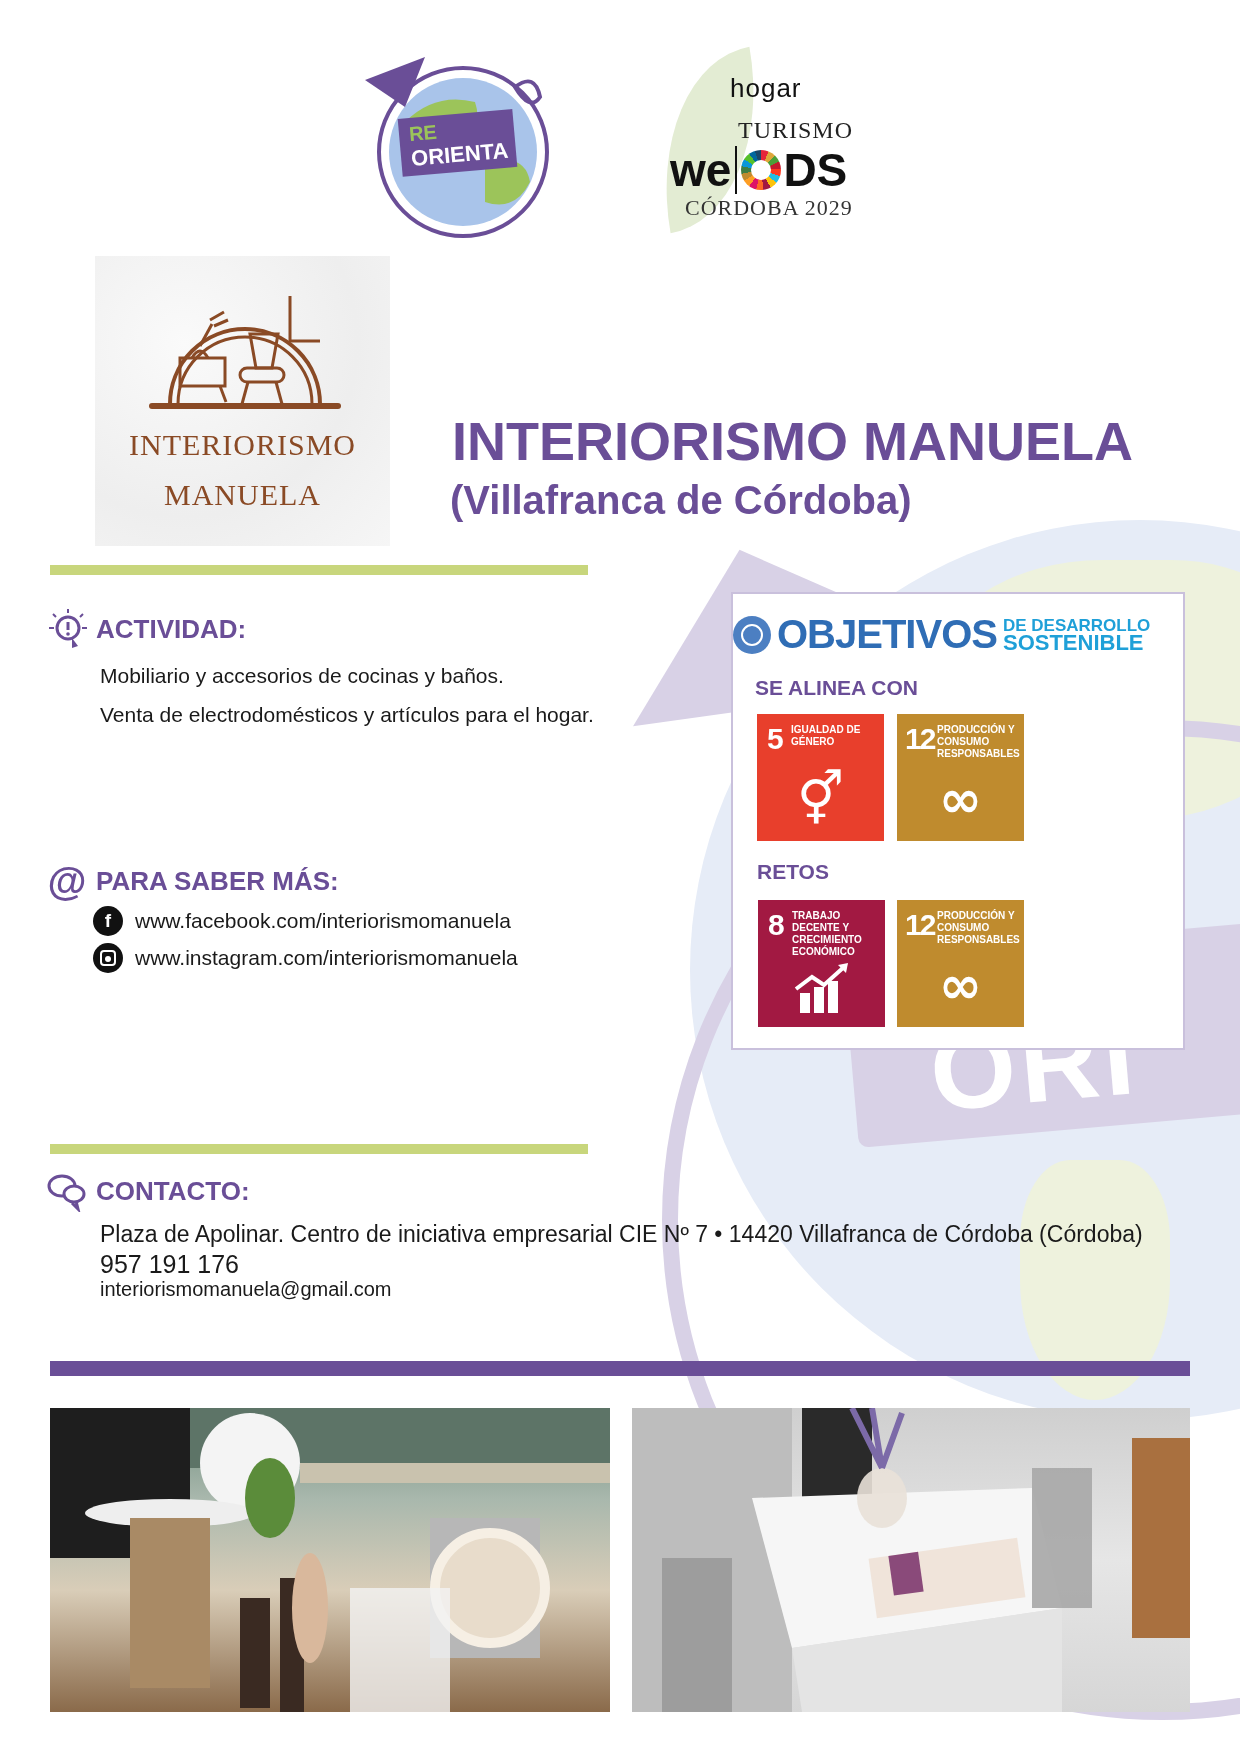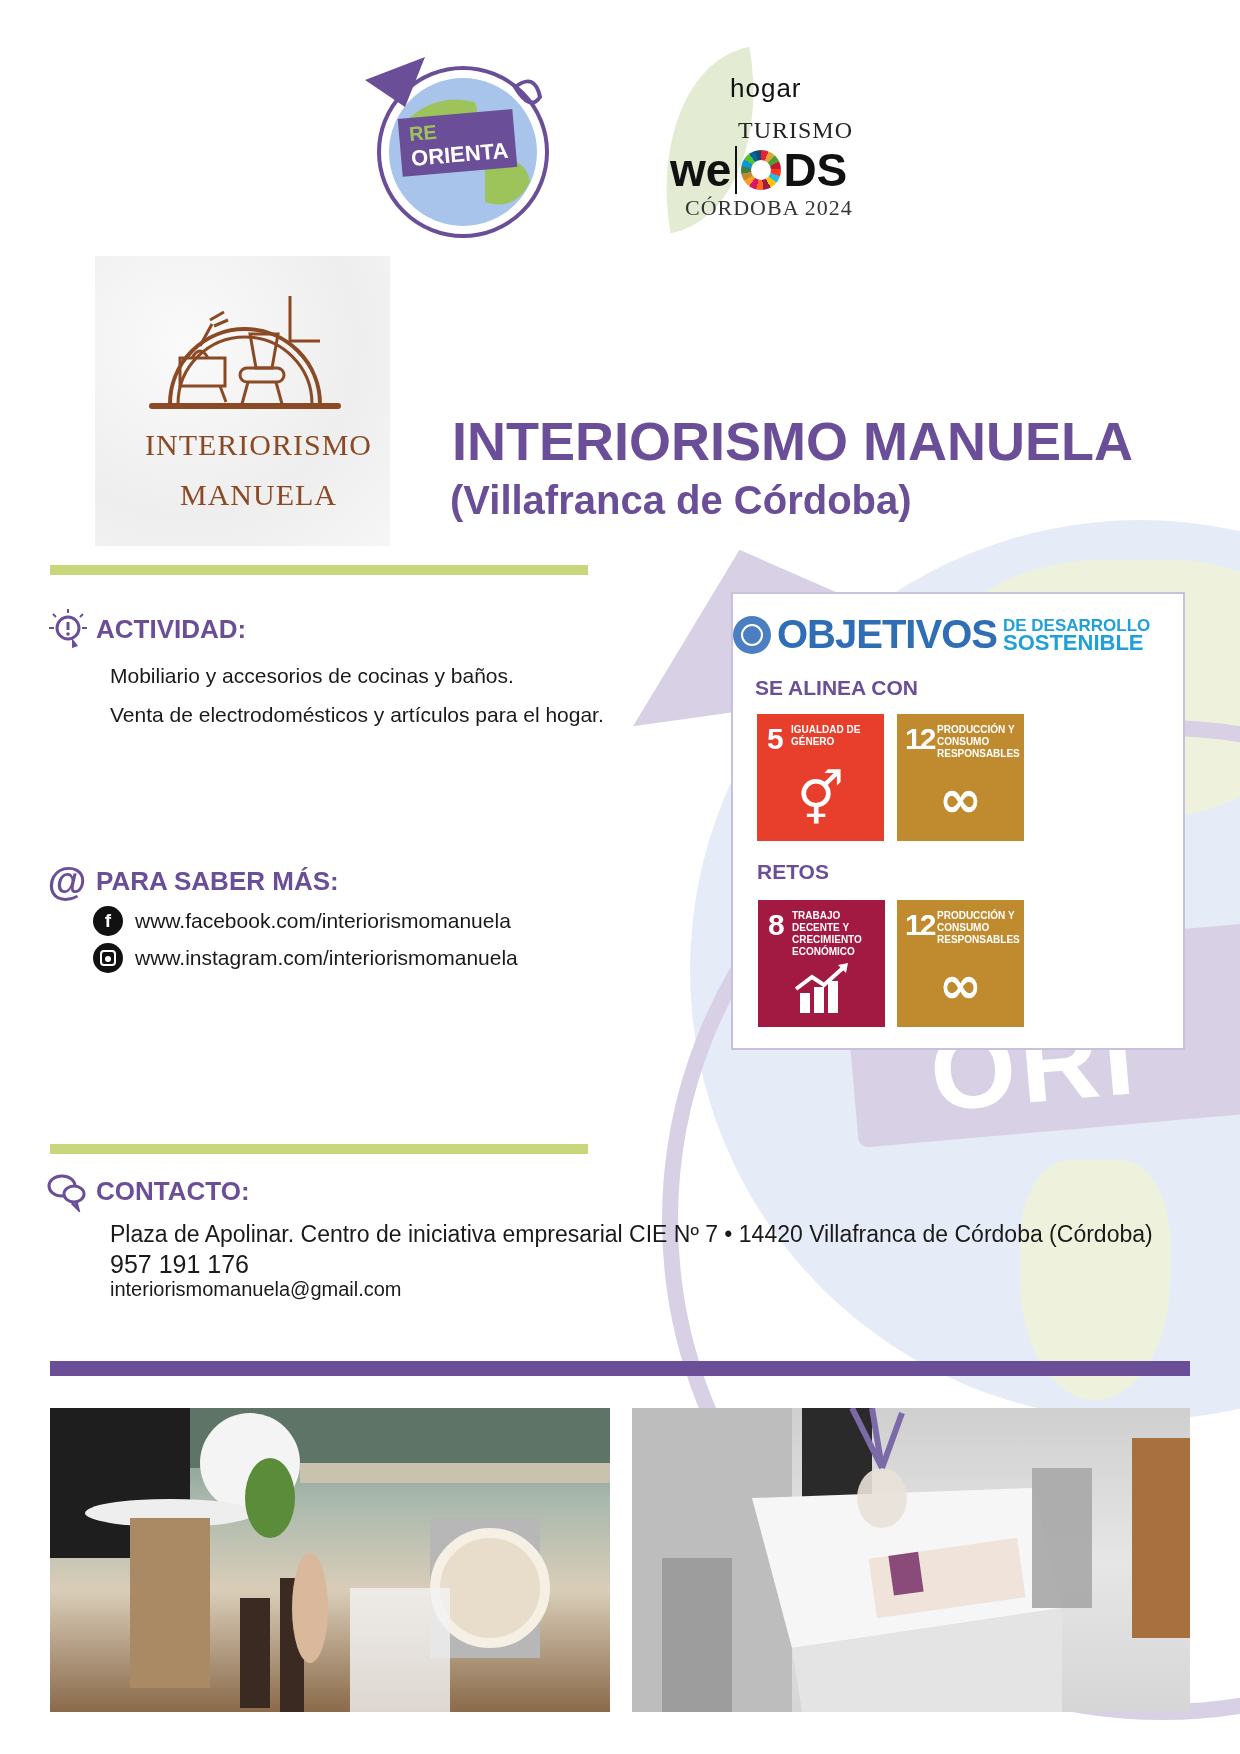--- a/index.html
+++ b/index.html
@@ -21,32 +21,32 @@
   .weods .somos{position:absolute;left:80px;top:18px;font:26px "Liberation Sans",sans-serif;color:#111;letter-spacing:1px;}
   .weods .turismo{position:absolute;left:72px;top:62px;font:24px "Liberation Serif",serif;color:#222;letter-spacing:1px;margin-left:16px;}
   .weods .wemark{position:absolute;left:20px;top:88px;font:bold 46px "Liberation Sans",sans-serif;color:#111;display:flex;align-items:center;}
   .weods .wemark .sep{display:inline-block;width:2px;height:48px;background:#111;margin:0 4px;}
   .weods .wemark .wheel{display:inline-block;width:40px;height:40px;border-radius:50%;background:conic-gradient(#e5243b 0 6%,#dda63a 6% 12%,#4c9f38 12% 18%,#c5192d 18% 24%,#ff3a21 24% 30%,#26bde2 30% 36%,#fcc30b 36% 42%,#a21942 42% 48%,#fd6925 48% 54%,#dd1367 54% 60%,#fd9d24 60% 66%,#bf8b2e 66% 72%,#3f7e44 72% 78%,#0a97d9 78% 84%,#56c02b 84% 90%,#00689d 90% 95%,#19486a 95% 100%);position:relative;margin-right:2px;}
   .weods .wemark .wheel::after{content:"";position:absolute;left:10px;top:10px;width:20px;height:20px;border-radius:50%;background:#fff;}
   .weods .cordoba{position:absolute;left:35px;top:140px;font:22px "Liberation Serif",serif;color:#333;letter-spacing:1px;}
 
   
   .logo-card{left:95px;top:256px;width:295px;height:290px;background:radial-gradient(circle at 30% 30%,#fafafa,#eeeeee 60%,#f6f6f6);}
-  .logo-card .name{position:absolute;left:0;width:295px;text-align:center;font:30px "Liberation Serif",serif;color:#8a4a25;letter-spacing:1px;padding-left:16px;}
+  .logo-card .name{position:absolute;left:0;width:295px;text-align:center;font:30px "Liberation Serif",serif;color:#8a4a25;letter-spacing:1px;}
 
   
   .title{left:452px;top:410px;font:bold 54px "Liberation Sans",sans-serif;color:#6a4e97;letter-spacing:0px;white-space:nowrap;}
   .subtitle{left:450px;top:478px;font:bold 40px "Liberation Sans",sans-serif;color:#6a4e97;white-space:nowrap;}
 
   .bar-green{left:50px;width:538px;height:10px;background:#c8d67c;}
   .bar-purple{left:50px;top:1361px;width:1140px;height:15px;background:#6a4e97;}
 
   .sec-head{font:bold 26px "Liberation Sans",sans-serif;color:#6a4e97;display:flex;align-items:center;white-space:nowrap;}
   .sec-head .ico{width:42px;height:42px;margin-right:8px;display:inline-flex;align-items:center;justify-content:center;}
-  .body-line{font:21px "Liberation Sans",sans-serif;color:#1a1a1a;white-space:nowrap;margin-left:10px;}
+  .body-line{font:21px "Liberation Sans",sans-serif;color:#1a1a1a;white-space:nowrap;}
   .social{display:flex;align-items:center;font:21px "Liberation Sans",sans-serif;color:#1a1a1a;white-space:nowrap;}
   .social .circ{width:30px;height:30px;border-radius:50%;background:#111;color:#fff;display:inline-flex;align-items:center;justify-content:center;font:bold 19px "Liberation Sans",sans-serif;margin-right:12px;}
 
   
   .sdg-box{left:731px;top:592px;width:454px;height:458px;background:#fff;border:2px solid #c9c0dc;box-sizing:border-box;}
   .sdg-head{position:absolute;left:0;top:18px;display:flex;align-items:center;white-space:nowrap;}
   .sdg-head .un{width:38px;height:38px;border-radius:50%;background:#4c7fc2;margin-right:6px;position:relative;}
   .sdg-head .un::after{content:"";position:absolute;left:8px;top:8px;width:18px;height:18px;border:2px solid #fff;border-radius:50%;}
   .sdg-head .big{font:bold 40px "Liberation Sans",sans-serif;color:#2f6db5;letter-spacing:-1px;}
   .sdg-head .small{font:bold 17px/17px "Liberation Sans",sans-serif;color:#1fa0d8;margin-left:6px;}
@@ -88,21 +88,21 @@
 <div class="abs weods">
   <div class="leaf"></div>
   <div class="somos">hogar</div>
   <div class="turismo">TURISMO</div>
   <div class="wemark">
     <span>we</span>
     <span class="sep"></span>
     <span class="wheel"></span>
     <span>DS</span>
   </div>
-  <div class="cordoba">CÓRDOBA 2024</div>
+  <div class="cordoba">CÓRDOBA 2029</div>
 </div>
 
 <div class="abs logo-card">
   <svg style="position:absolute;left:45px;top:20px" width="210" height="140" viewBox="0 0 210 140">
     <path d="M30 128 A75 75 0 1 1 180 128" fill="none" stroke="#8a4a25" stroke-width="4"></path>
     <path d="M38 128 A67 67 0 1 1 172 128" fill="none" stroke="#8a4a25" stroke-width="3"></path>
     <line x1="12" y1="130" x2="198" y2="130" stroke="#8a4a25" stroke-width="6" stroke-linecap="round"></line>
     <rect x="40" y="82" width="45" height="28" fill="none" stroke="#8a4a25" stroke-width="3"></rect>
     <line x1="80" y1="110" x2="86" y2="126" stroke="#8a4a25" stroke-width="3"></line>
     <path d="M52 82 q8 -14 16 0" fill="none" stroke="#8a4a25" stroke-width="3"></path>

